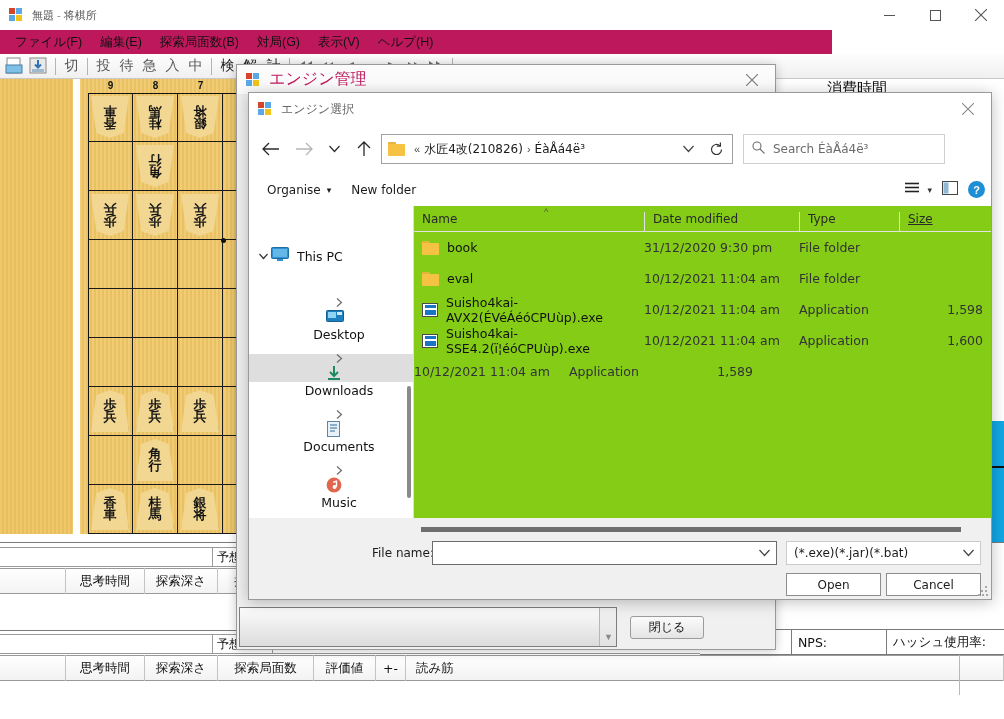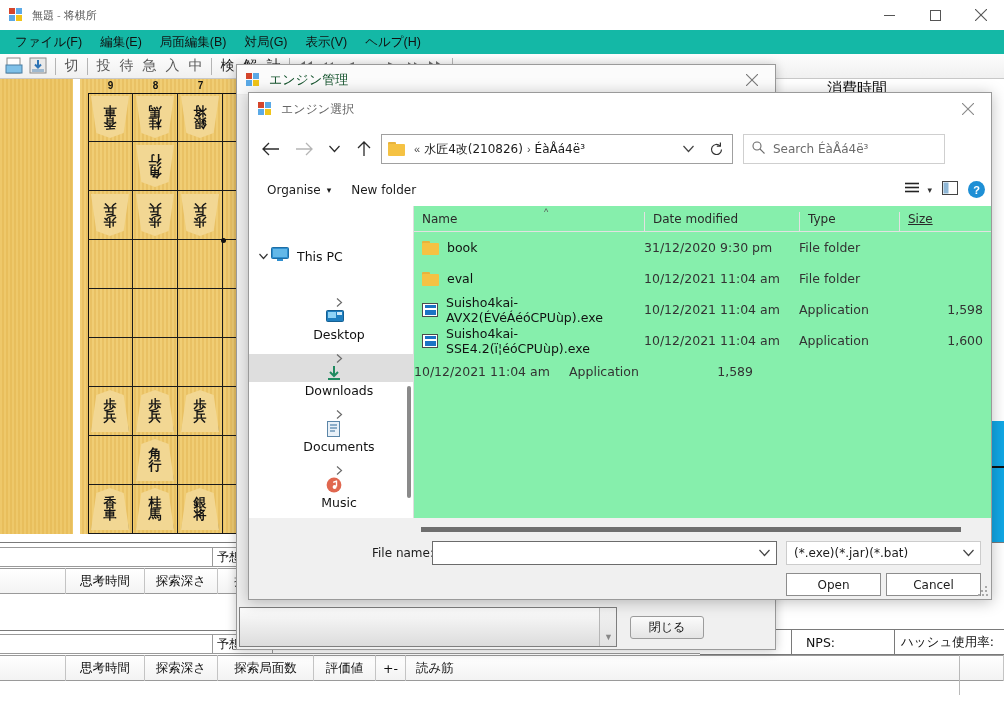--- a/index.html
+++ b/index.html
@@ -34,22 +34,22 @@
   .title-text { font-size:11px; color:#555; }
   .title-text .sep { color:#888; }
   .win-buttons { position:absolute; right:0; top:0; height:30px; display:flex; }
   .win-btn {
     width:46px; height:30px; display:flex; align-items:center; justify-content:center;
     color:#555; font-size:13px; line-height:1;
   }
   .win-btn svg { display:block; }
 
   .menubar {
-    position:absolute; left:0; top:30px; width:1004px; height:24px;
-    background:#14b8a6; display:flex; align-items:center; padding-left:6px;
+    position:absolute; left:0; top:30px; width:832px; height:24px;
+    background:#be185d; display:flex; align-items:center; padding-left:6px;
   }
   .menu-item { font-size:12.5px; color:#111; padding:3px 9px; }
 
   .toolbar {
     position:absolute; left:0; top:54px; width:1004px; height:25px;
     background:linear-gradient(#fdfdfd,#f0f0f0);
     border-bottom:1px solid #c8c8c8;
     display:flex; align-items:center; padding-left:3px; overflow:hidden;
   }
   .tool-ic { width:22px; height:22px; margin-right:2px; position:relative; flex:none; }
@@ -147,21 +147,21 @@
   
   #engine-dialog {
     position:absolute; left:236px; top:64px; width:540px; height:586px;
     background:#f0f0f0; border:1px solid #9a9a9a;
     box-shadow:0 1px 10px rgba(0,0,0,0.22);
   }
   #engine-dialog .ed-title {
     height:30px; display:flex; align-items:center; background:#fbfbfb;
     border-bottom:1px solid #ededed;
   }
-  #engine-dialog .ed-title .t { font-size:13px; color:#14532d; }
+  #engine-dialog .ed-title .t { font-size:16px; color:#be185d; }
   .ed-close { position:absolute; right:0; top:0; width:46px; height:30px;
     display:flex; align-items:center; justify-content:center; color:#777; }
   .ed-body { position:absolute; left:0; top:30px; width:538px; height:554px; background:#f0f0f0; }
   .ed-listbox {
     position:absolute; left:2px; top:512px; width:378px; height:40px;
     background:linear-gradient(#fcfcfc,#dcdcdc); border:1px solid #7e7e7e;
   }
   .ed-listbox .sb { position:absolute; right:0; top:0; width:17px; height:38px;
     background:linear-gradient(#f2f2f2,#e2e2e2); border-left:1px solid #b6b6b6; }
   .ed-listbox .sb .arw { position:absolute; bottom:4px; left:4px; color:#888; font-size:9px; }
@@ -225,21 +225,21 @@
   .navrow.sel { background:#dedede; }
   .navrow.lvl1 { padding-left:6px; }
   .navrow.lvl2 { padding-left:16px;flex-direction:column; }
   .nv-chev { width:16px; color:#6b6b6b; font-size:10px; flex:none; text-align:center; }
   .nv-chev.open { color:#333; }
   .nv-icon { width:20px; height:18px; flex:none; margin-right:6px; position:relative; }
   .nv-label { white-space:nowrap; }
   .nav-scroll { position:absolute; right:2px; top:180px; width:4px; height:112px; background:#8a8a8a; border-radius:2px; }
   .fd-divider { width:1px; background:#dedede; }
 
-  .fd-files { flex:1; position:relative; background:#86efac; }
+  .fd-files { flex:1; position:relative; background:#84cc16; }
   .fhdr { height:26px; display:flex; align-items:flex-end; border-bottom:1px solid #e2e2e2; position:relative; }
   .fhdr .h { font-size:12px; color:#2a2a2a; padding-bottom:5px; border-left:1px solid #e2e2e2;
     font-family:"DejaVu Sans", sans-serif; padding-left:8px; }
   .fhdr .h:first-child { border-left:none; }
   .sort-caret { position:absolute; left:130px; top:1px; color:#555; font-size:9px; }
   .frow { height:31px; display:flex; align-items:center; font-size:12.5px; color:#111;
     font-family:"DejaVu Sans", sans-serif; }
   .f-name { display:flex; align-items:center; gap:8px; padding-left:8px; }
   .ico-folder { width:17px; height:14px; position:relative; flex:none; }
   .ico-folder .tb2 { position:absolute; left:0; top:0; width:8px; height:3px; background:#e8b33c; border-radius:1px 1px 0 0; }
@@ -307,21 +307,21 @@
             <line x1="0" y1="0" x2="12" y2="12" stroke="#555" stroke-width="1.1"></line>
             <line x1="12" y1="0" x2="0" y2="12" stroke="#555" stroke-width="1.1"></line>
           </svg>
       </div>
     </div>
   </div>
 
   <div class="menubar">
     <div class="menu-item">ファイル(F)</div>
     <div class="menu-item">編集(E)</div>
-    <div class="menu-item">局面編集(B)</div>
+    <div class="menu-item">探索局面数(B)</div>
     <div class="menu-item">対局(G)</div>
     <div class="menu-item">表示(V)</div>
     <div class="menu-item">ヘルプ(H)</div>
   </div>
 
   <div class="toolbar">
     <div class="tool-ic">
       <svg width="22" height="22">
           <rect x="4" y="3" width="13" height="15" fill="#fdfdfd" stroke="#8a8a8a"></rect>
           <rect x="3" y="10" width="16" height="8" fill="#7ec0e8" stroke="#4a7ea3"></rect>
@@ -539,21 +539,21 @@
       <div class="c" style="width:73px;">探索深さ</div>
       <div class="c" style="width:96px;">探索局面数</div>
       <div class="c" style="width:62px;">評価値</div>
       <div class="c" style="width:30px;">+-</div>
       <div class="c" style="width:598px; justify-content:flex-start; padding-left:10px;">読み筋</div>
     </div>
   </div>
 
   <div class="status-cells">
     <div class="sc" style="width:92px;"></div>
-    <div class="sc" style="width:95px;margin-left:8px;">NPS:</div>
+    <div class="sc" style="width:95px;">NPS:</div>
     <div class="sc" style="width:117px; border-right:none;">ハッシュ使用率:</div>
   </div>
   <div class="status-tail"></div>
 </div>
 
 <div id="engine-dialog">
   <div class="ed-title">
     <div class="tb-icon">
       <span class="q q1"></span>
         <span class="q q2"></span>

